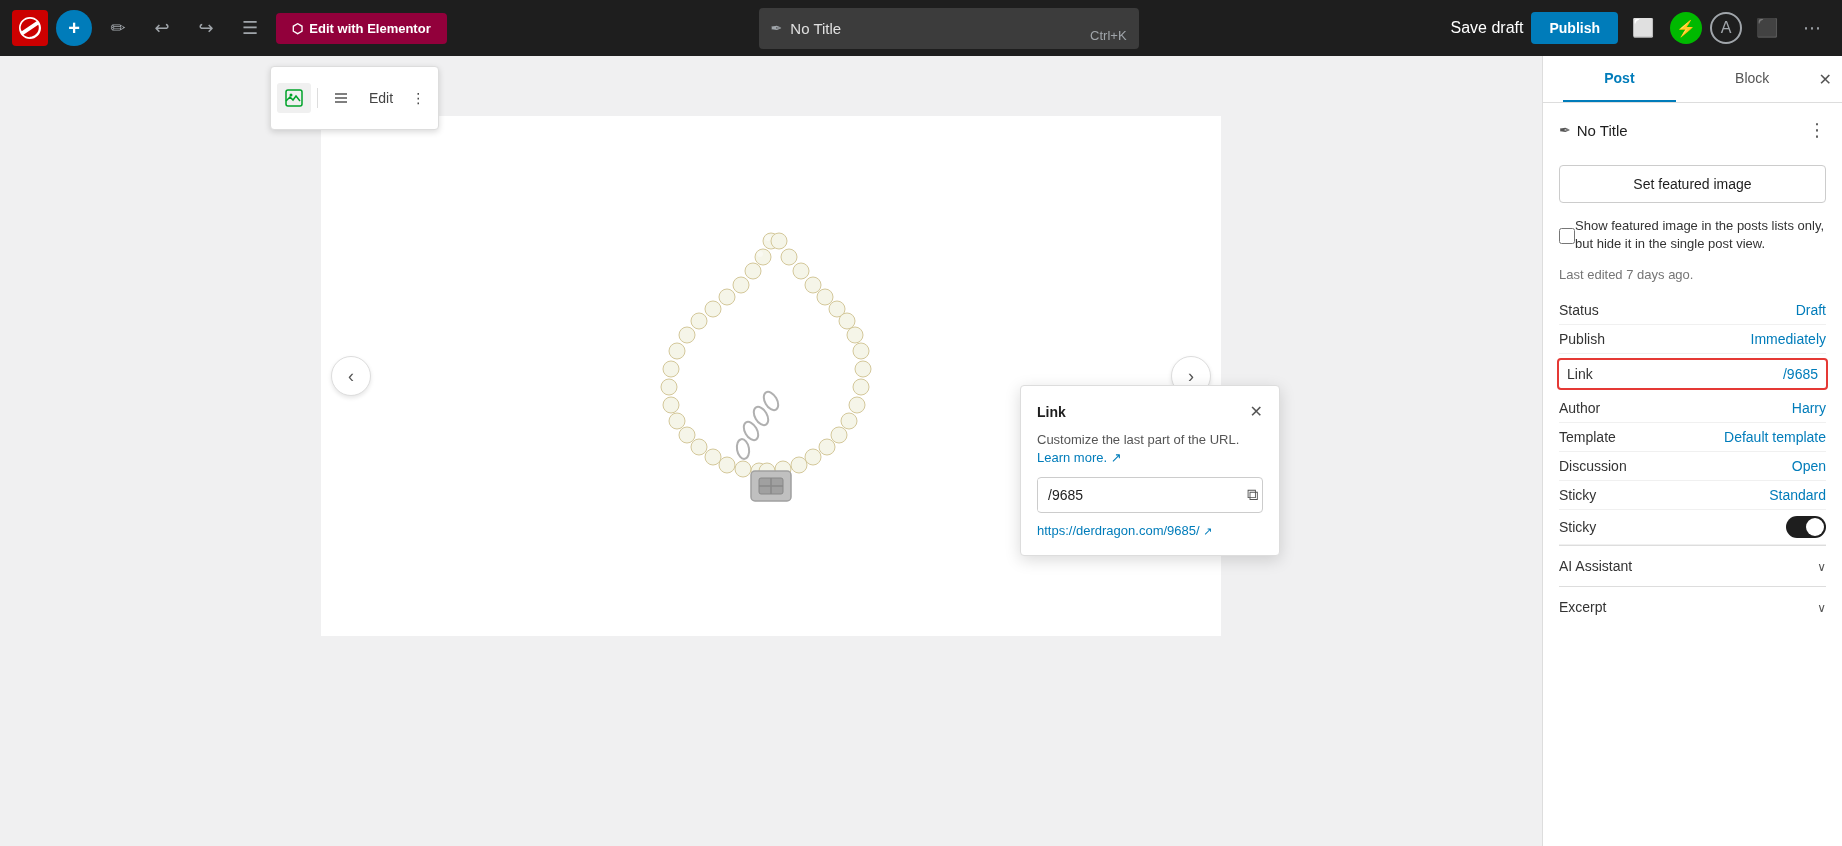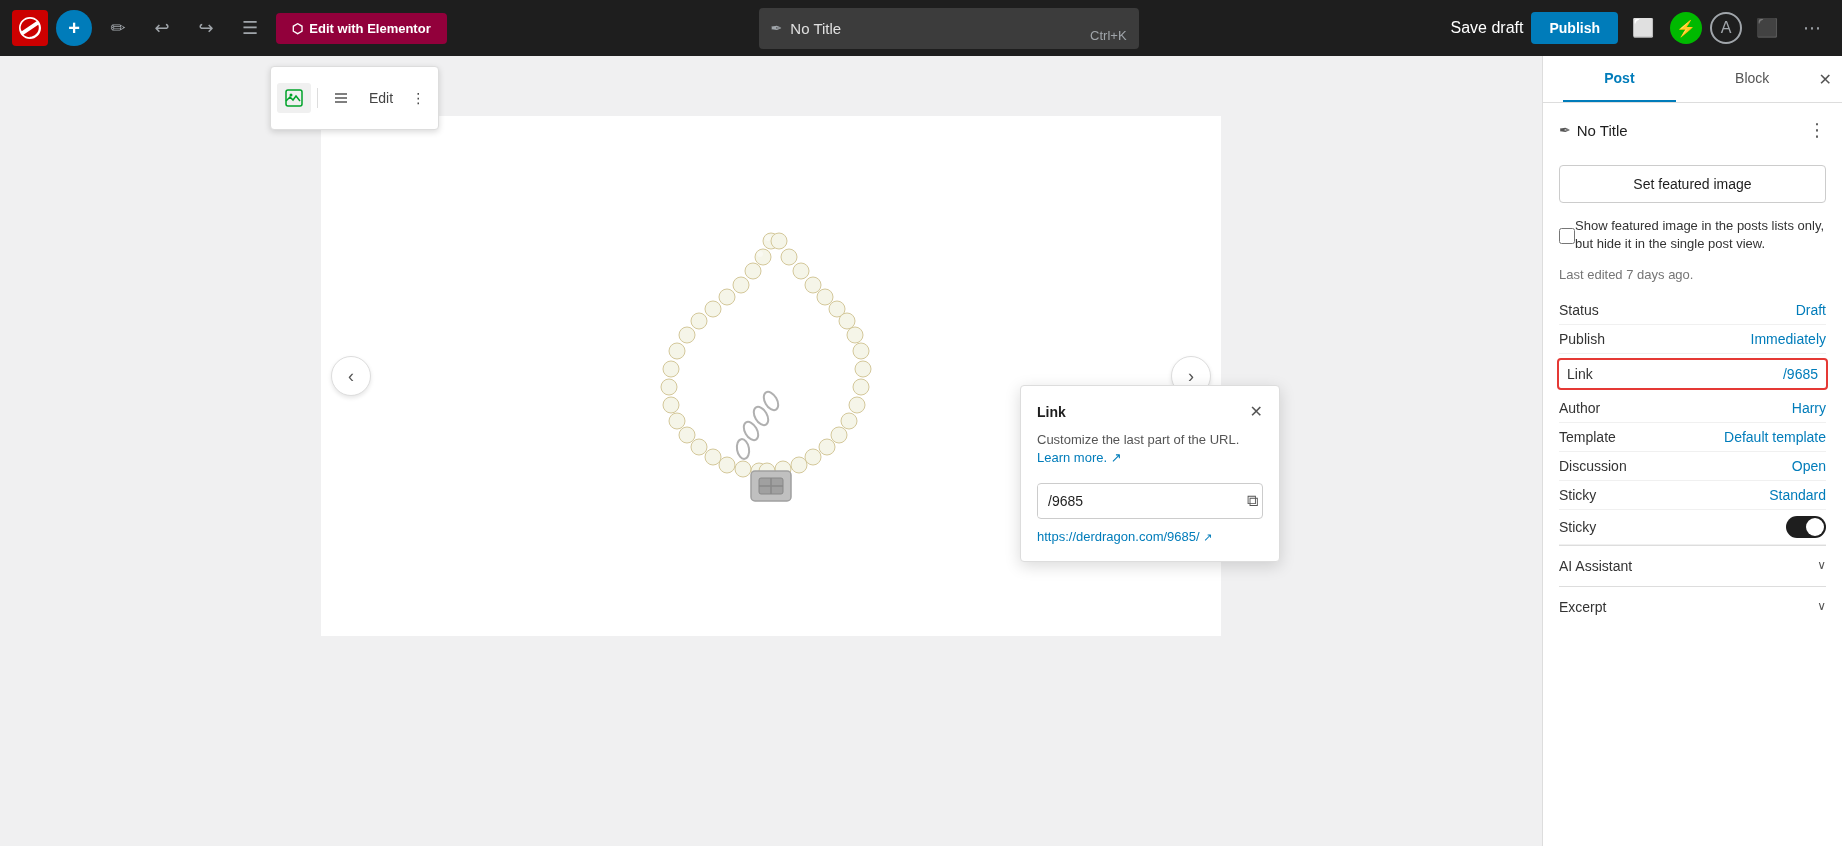--- a/index.html
+++ b/index.html
@@ -147,37 +147,37 @@
     }
     .toggle::after {
       content: ''; position: absolute; width: 18px; height: 18px;
       background: white; border-radius: 50%; top: 2px; left: 2px; transition: left 0.2s;
     }
     .toggle.on { background: #1e1e1e; }
     .toggle.on::after { left: 20px; }
 
     
     .collapsible-section {
-      display: flex; align-items: flex-start; justify-content: space-between;
+      display: flex; align-items: flex-end; justify-content: space-between;
       padding: 12px 0; border-top: 1px solid #ddd; cursor: pointer; font-size: 14px; color: #333;
     }
     .chevron { font-size: 12px; color: #555; }
 
     
     .link-popup {
       position: absolute; left: 1020px; top: 385px; width: 260px;
       background: white; border: 1px solid #ddd; border-radius: 4px;
       box-shadow: 0 4px 16px rgba(0,0,0,0.15); z-index: 50; padding: 16px;
     }
     .link-popup-header {
       display: flex; align-items: center; justify-content: space-between; margin-bottom: 10px;
     }
     .link-popup-title { font-size: 14px; font-weight: 600; color: #1e1e1e; }
     .link-popup-close { background: none; border: none; cursor: pointer; color: #555; font-size: 16px; }
-    .link-popup-desc { font-size: 13px; color: #555; margin-bottom: 16px; line-height: 1.4; }
+    .link-popup-desc { font-size: 13px; color: #555; margin-bottom: 10px; line-height: 1.4; }
     .link-popup-desc a { color: #007cba; text-decoration: none; }
     .link-input-row { display: flex; align-items: center; border: 1px solid #ccc; border-radius: 4px; overflow: hidden; margin-bottom: 8px; }
     .link-input { flex: 1; border: none; outline: none; padding: 8px 10px; font-size: 14px; color: #1e1e1e; }
     .link-copy-btn { background: none; border: none; cursor: pointer; padding: 8px; color: #555; font-size: 16px; }
     .link-url { font-size: 13px; color: #007cba; text-decoration: none; margin-top: 12px; }
     .link-url-arrow { font-size: 11px; }
 
     
     .sidebar::-webkit-scrollbar { width: 6px; }
     .sidebar::-webkit-scrollbar-track { background: #f0f0f0; }

